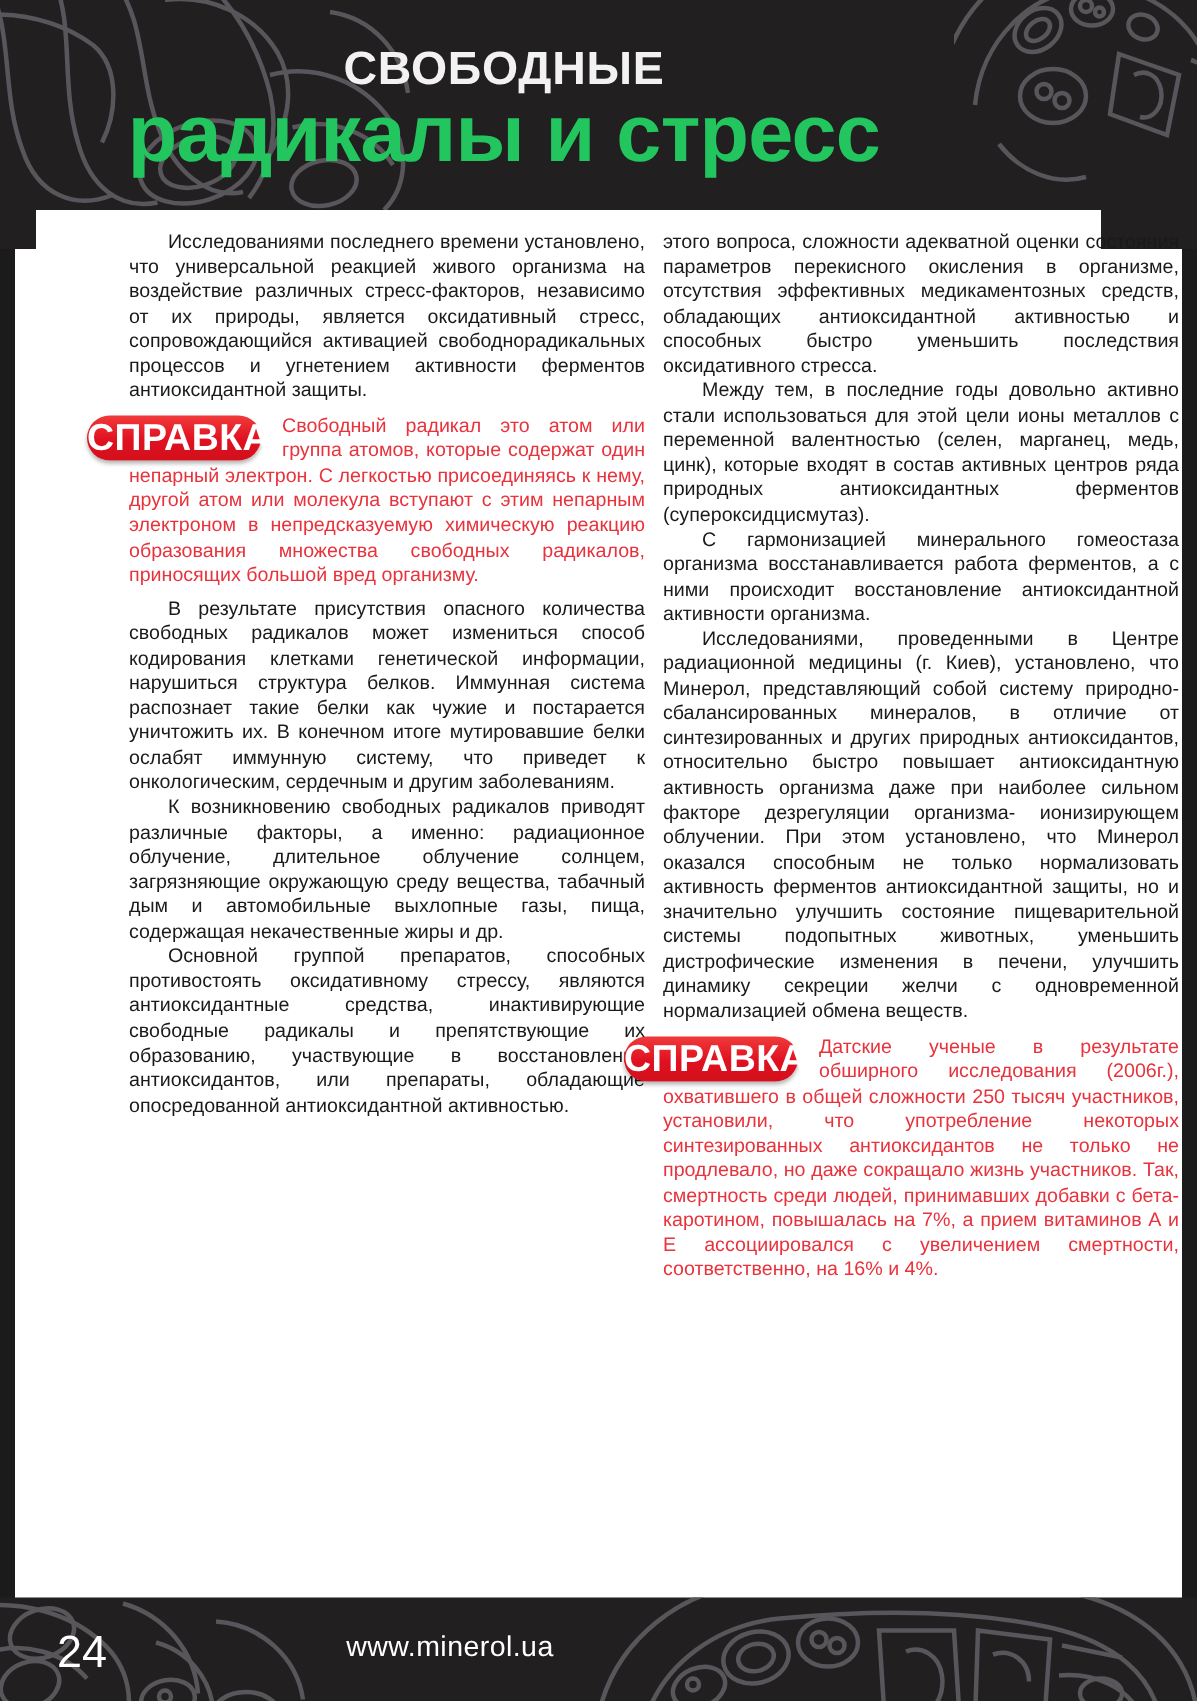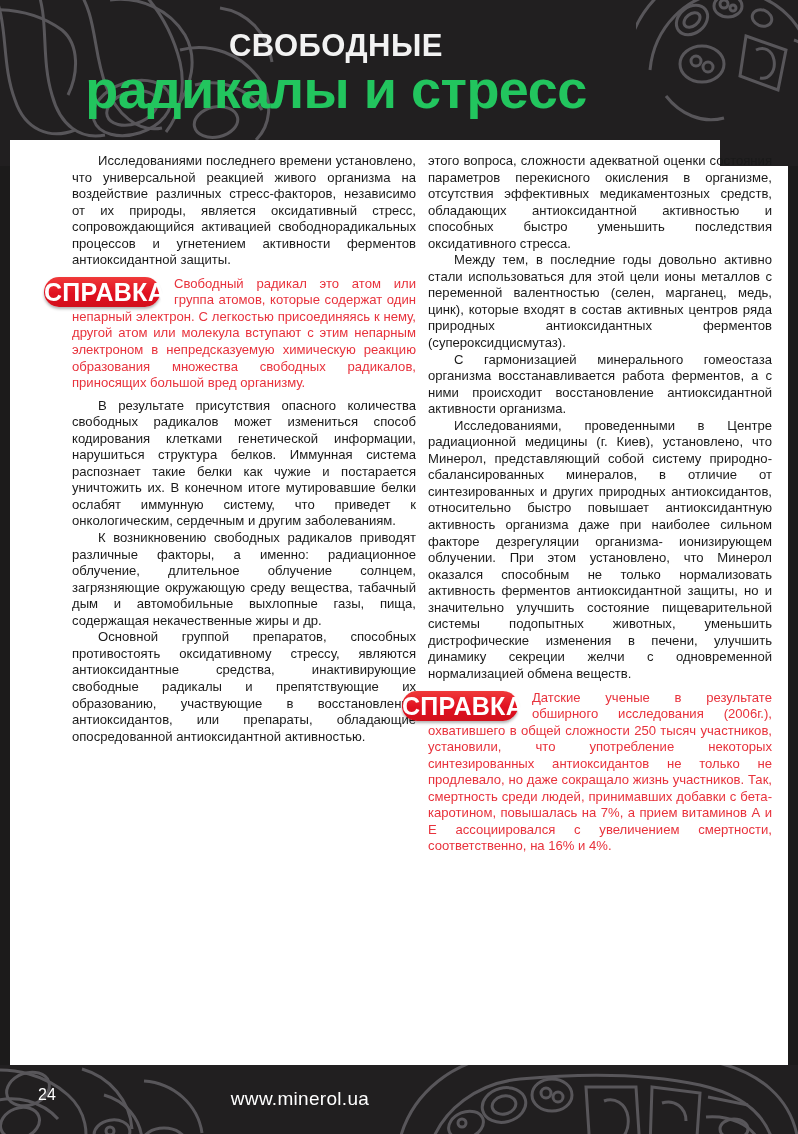--- a/index.html
+++ b/index.html
@@ -31,21 +31,21 @@
   }
   .title-bottom{
     position:absolute;left:0;top:62px;width:672px;
     text-align:center;color:#22c55e;
     font-size:54px;font-weight:bold;line-height:1;
     letter-spacing:-0.5px;
   }
 
   
   .content{
-    position:absolute;left:0;top:140px;
+    position:absolute;left:14px;top:140px;
     width:710px;height:925px;background:#fff;
   }
   .col{
     position:absolute;top:13px;width:344px;
     font-size:13.1px;line-height:16.55px;color:#1a1a1a;
     text-align:justify;
   }
   .col.left{left:62px;}
   .col.right{left:418px;}
 
@@ -72,21 +72,21 @@
   .spravka.two .badge{margin-left:-26px;}
 
   
   .footer{
     position:absolute;left:-10px;top:1065px;width:798px;height:69px;
     background:#211f20;overflow:hidden;
   }
   .footer .orn{position:absolute;stroke:#58565a;fill:none;stroke-width:3;}
   .pagenum{
     position:absolute;left:38px;top:22px;
-    color:#ffffff;font-size:16px;line-height:1;
+    color:#ffffff;font-size:30px;line-height:1;
   }
   .siteurl{
     position:absolute;left:0;top:24px;width:600px;text-align:center;
     color:#ffffff;font-size:19px;line-height:1;letter-spacing:.3px;
   }
 </style>
 </head>
 <body>
 
 <div class="page">

